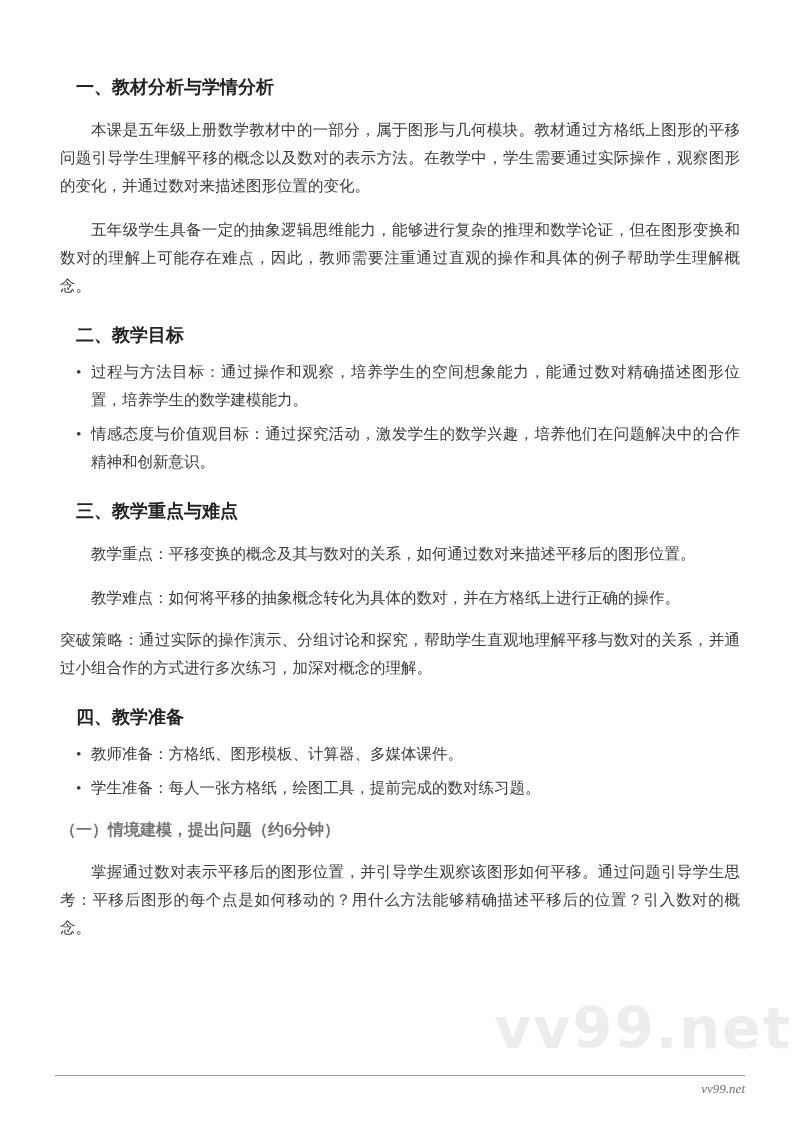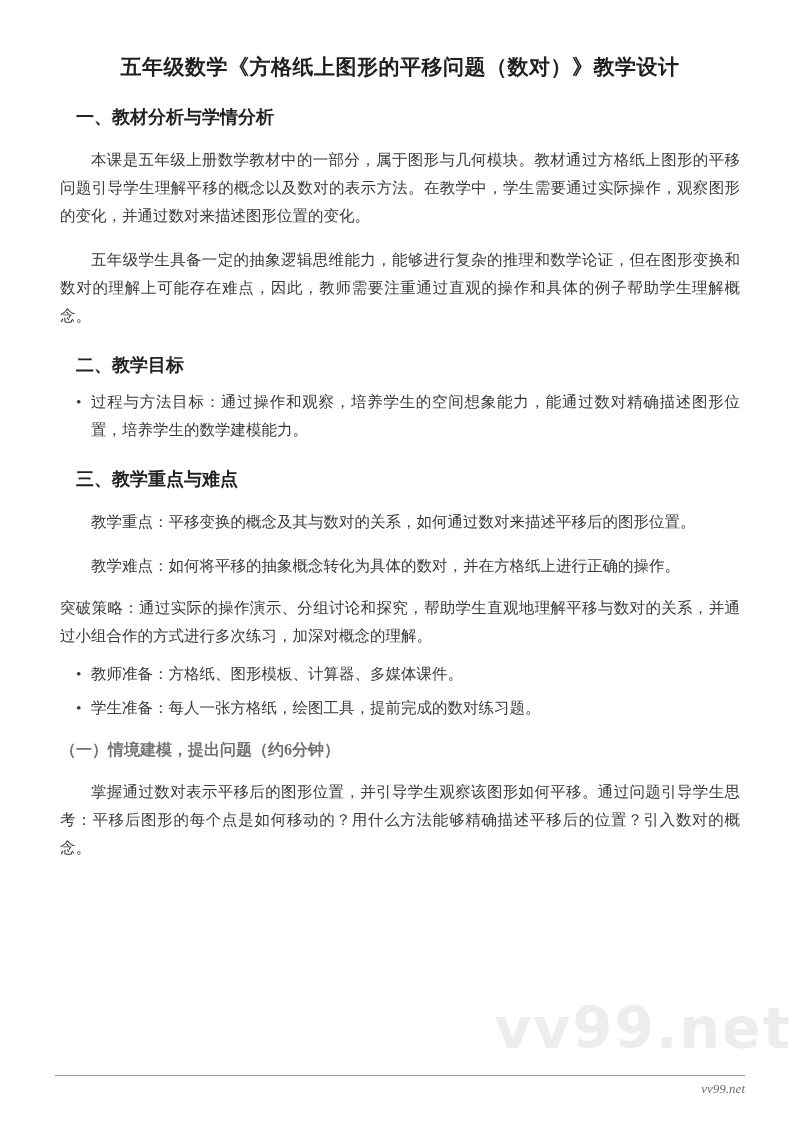--- a/index.html
+++ b/index.html
@@ -101,43 +101,44 @@
 </style>
 </head>
 <body>
 
 <div class="page">
 
   <div class="watermark">vv99.net</div>
 
   <div class="content">
 
-    <h1 class="doc-title">五年级数学《方格纸上图形的平移问题（数对）》教学设计</h1>
 
     <section>
       <h2 class="sec-heading">一、教材分析与学情分析</h2>
       <p class="body-para indent">本课是五年级上册数学教材中的一部分，属于图形与几何模块。教材通过方格纸上图形的平移问题引导学生理解平移的概念以及数对的表示方法。在教学中，学生需要通过实际操作，观察图形的变化，并通过数对来描述图形位置的变化。</p>
       <p class="body-para indent">五年级学生具备一定的抽象逻辑思维能力，能够进行复杂的推理和数学论证，但在图形变换和数对的理解上可能存在难点，因此，教师需要注重通过直观的操作和具体的例子帮助学生理解概念。</p>
     </section>
 
     <section>
       <h2 class="sec-heading">二、教学目标</h2>
       <ul class="bullet-list">
         <li>过程与方法目标：通过操作和观察，培养学生的空间想象能力，能通过数对精确描述图形位置，培养学生的数学建模能力。</li>
+        <li>情感态度与价值观目标：通过探究活动，激发学生的数学兴趣，培养他们在问题解决中的合作精神和创新意识。</li>
       </ul>
     </section>
 
     <section>
       <h2 class="sec-heading">三、教学重点与难点</h2>
       <p class="body-para indent">教学重点：平移变换的概念及其与数对的关系，如何通过数对来描述平移后的图形位置。</p>
       <p class="body-para indent">教学难点：如何将平移的抽象概念转化为具体的数对，并在方格纸上进行正确的操作。</p>
       <p class="body-para">突破策略：通过实际的操作演示、分组讨论和探究，帮助学生直观地理解平移与数对的关系，并通过小组合作的方式进行多次练习，加深对概念的理解。</p>
     </section>
 
     <section>
+      <h2 class="sec-heading">四、教学准备</h2>
       <ul class="bullet-list">
         <li>教师准备：方格纸、图形模板、计算器、多媒体课件。</li>
         <li>学生准备：每人一张方格纸，绘图工具，提前完成的数对练习题。</li>
       </ul>
     </section>
 
     <section>
       <h3 class="sub-heading">（一）情境建模，提出问题（约6分钟）</h3>
       <p class="body-para indent">掌握通过数对表示平移后的图形位置，并引导学生观察该图形如何平移。通过问题引导学生思考：平移后图形的每个点是如何移动的？用什么方法能够精确描述平移后的位置？引入数对的概念。</p>
     </section>

